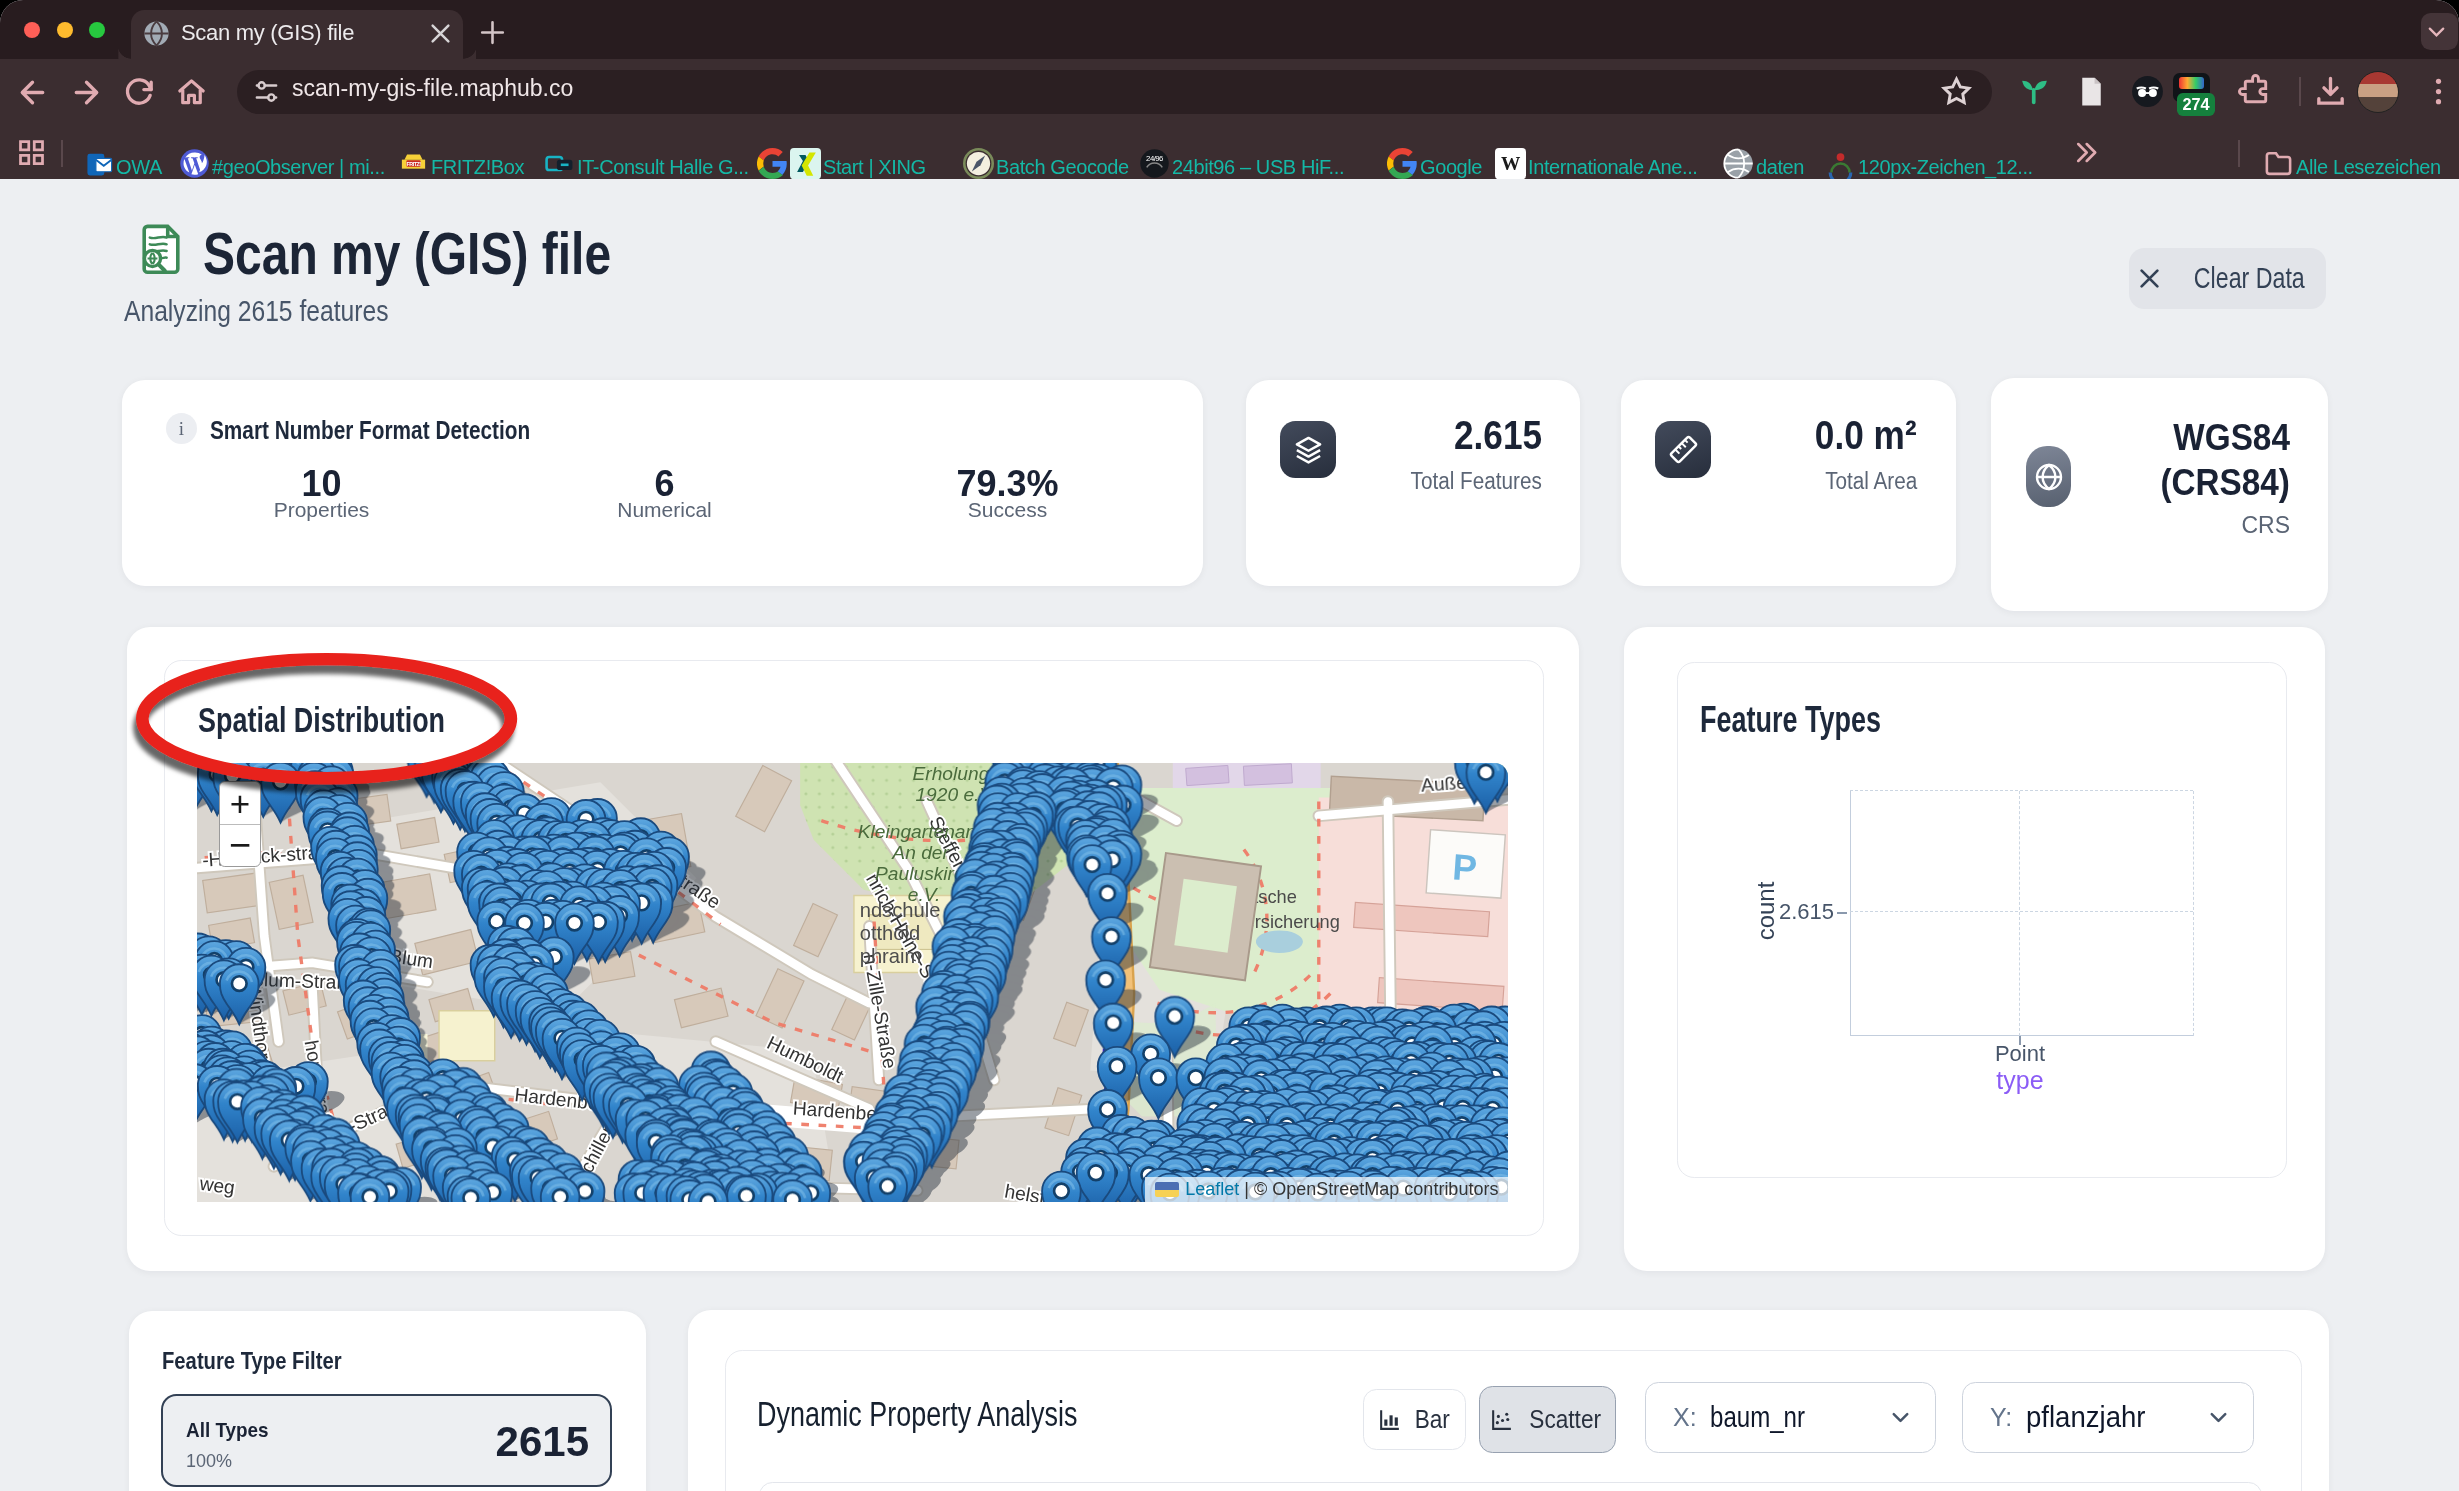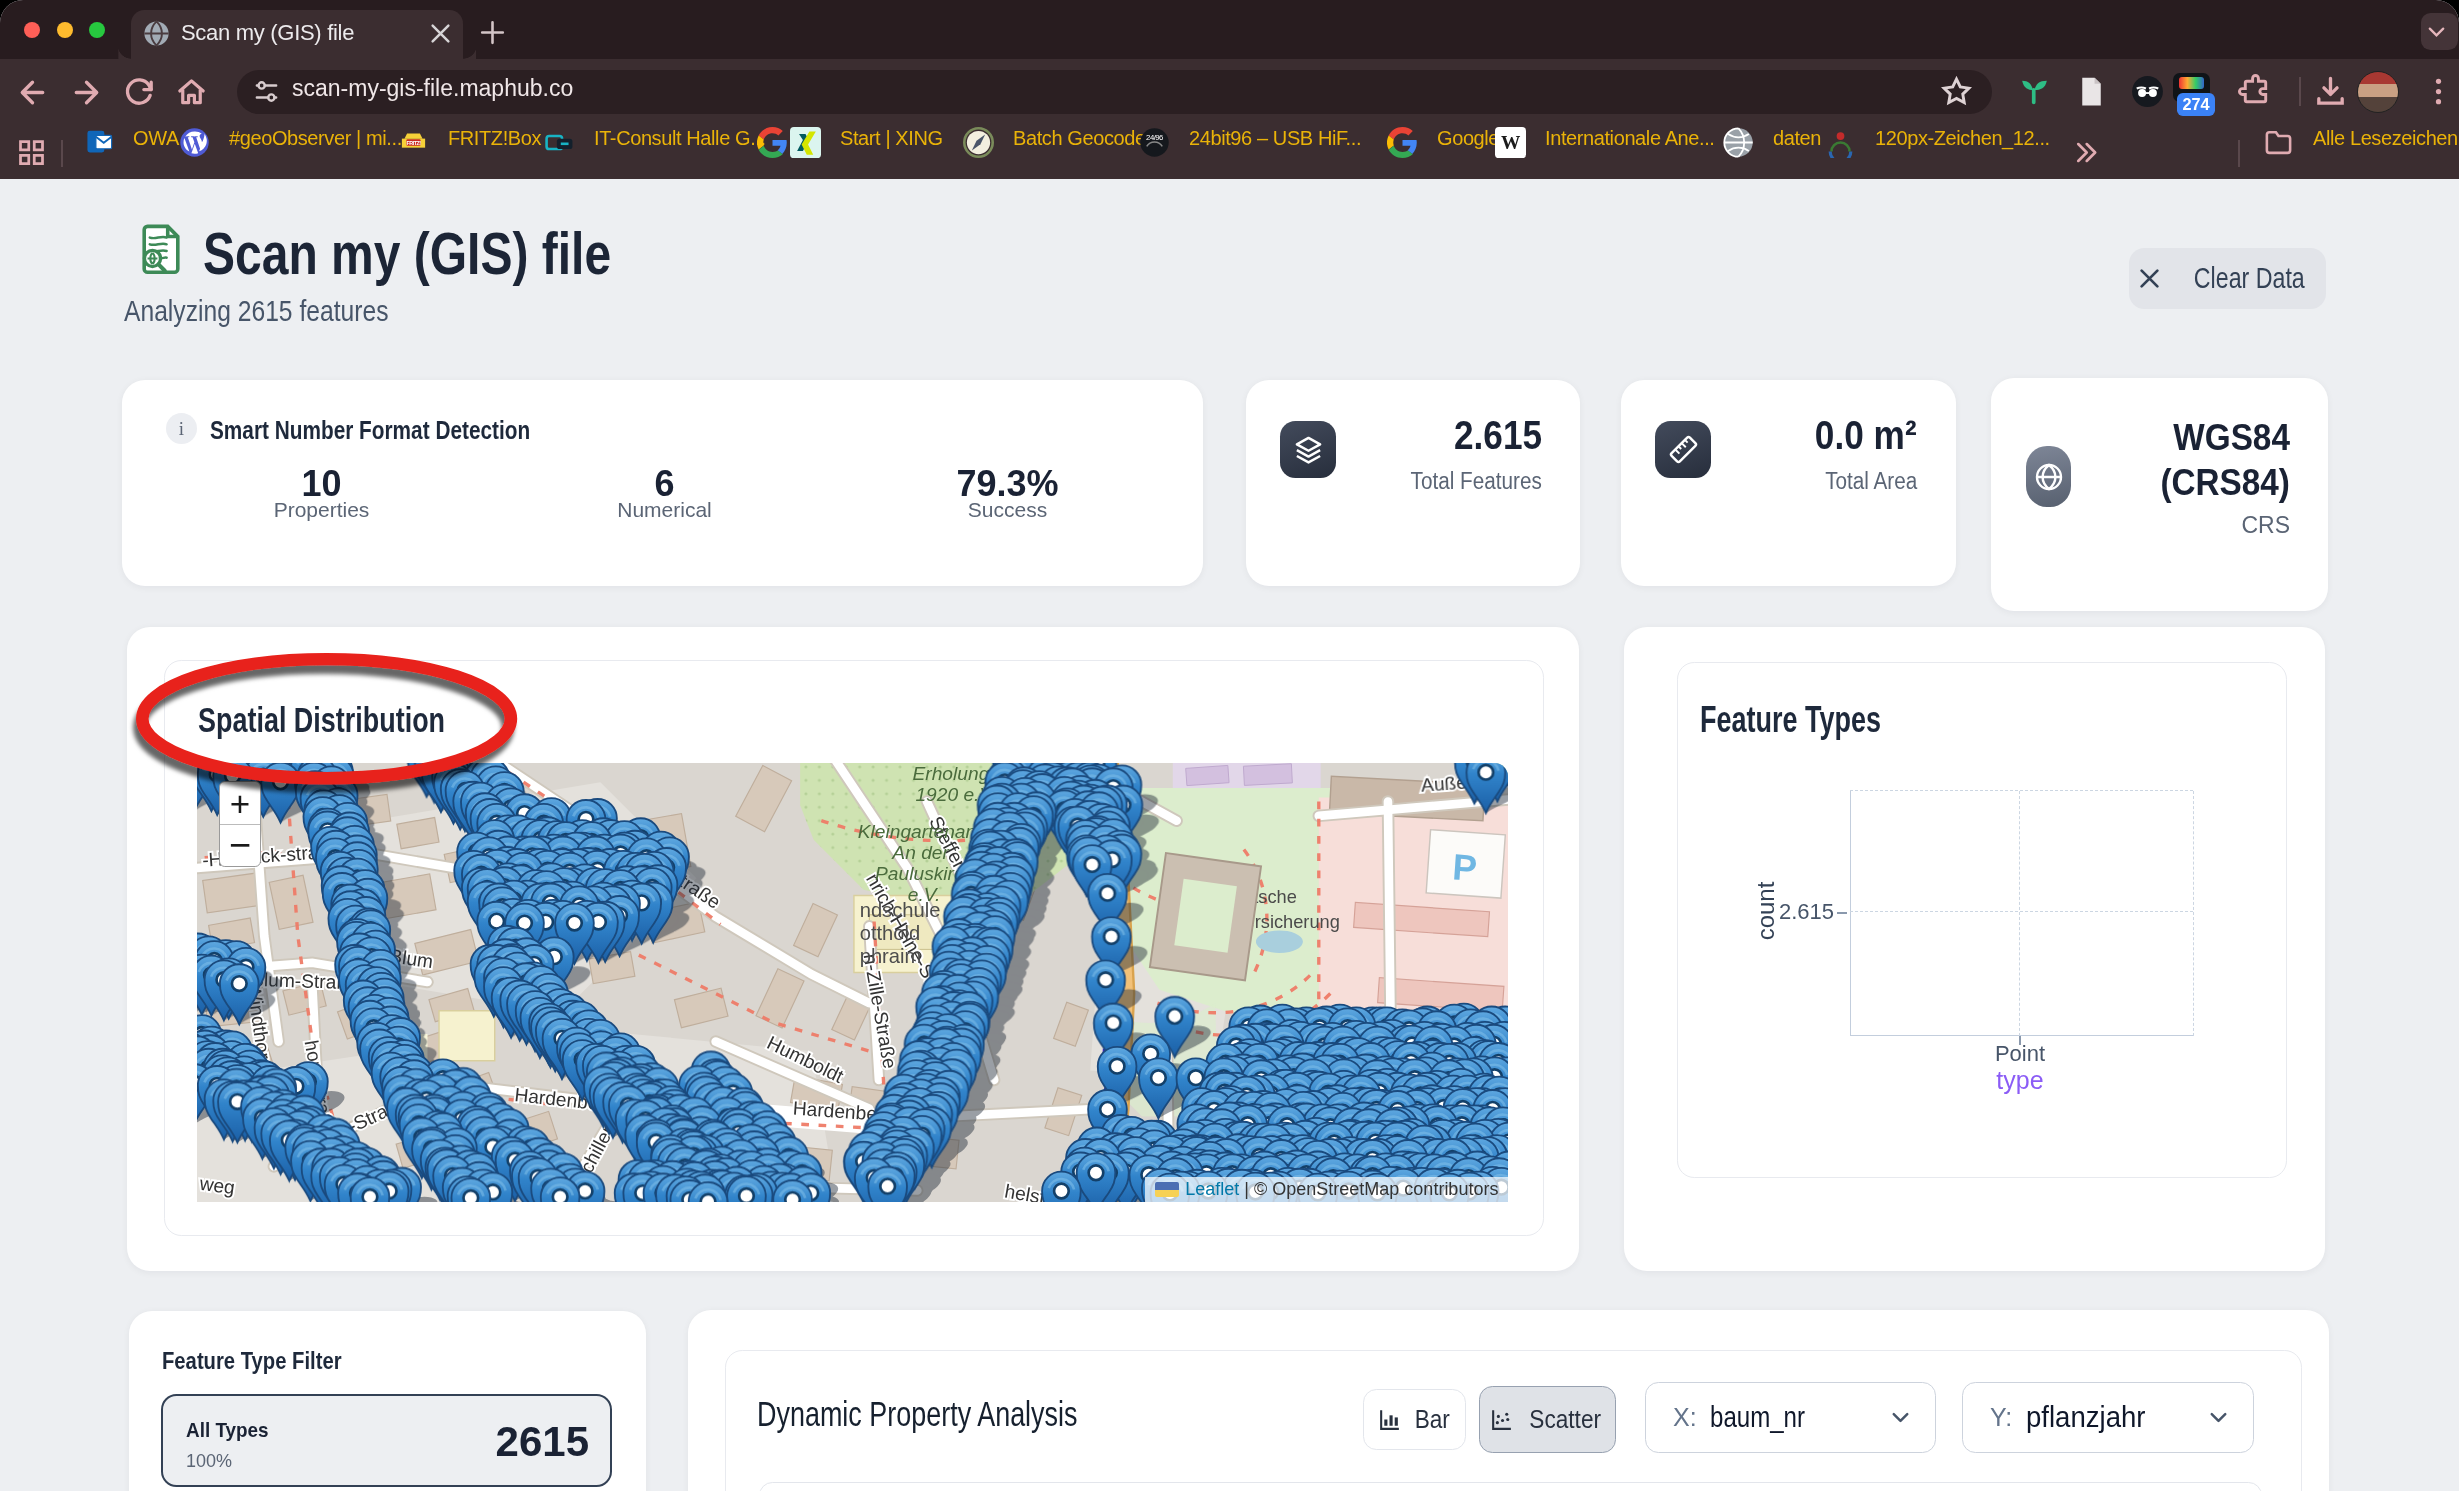--- a/index.html
+++ b/index.html
@@ -14,21 +14,21 @@
 .tab:before,.tab:after{content:"";position:absolute;bottom:0;width:13.4px;height:13.4px;background:radial-gradient(circle at 0 0, transparent 13.4px, #3b2d30 14px)}
 .tab:before{left:-13.4px;transform:scaleX(-1)}
 .tab:after{right:-13.4px}
 .toolbar{left:0;top:59px;width:2459px;height:68px;background:#3b2d30}
 .bookbar{left:0;top:127px;width:2459px;height:52px;background:#3b2d30}
 .pill{left:237px;top:10.6px;width:1755px;height:44px;background:#2b1f22;border-radius:22px}
 .content{left:0;top:179px;width:2459px;height:1313px;background:#edeff2}
 .card{position:absolute;background:#fff;border-radius:23px;box-shadow:0 1.9px 7.7px rgba(15,23,42,.05)}
 .inner{position:absolute;background:#fff;border:1.9px solid #e8eaef;border-radius:17.3px}
 .bk>svg{flex-shrink:0}
-.bk{display:flex;align-items:flex-start;gap:19px;position:absolute;top:0;height:52px;color:#eab308;font-size:20px;letter-spacing:-0.4px;white-space:nowrap}
+.bk{display:flex;align-items:flex-end;gap:2px;position:absolute;top:0;height:52px;color:#14b8a6;font-size:20px;letter-spacing:-0.4px;white-space:nowrap}
 .ico{color:#dfaab0}
 .sel{position:absolute;background:#fff;border:1.9px solid #cdd3dd;border-radius:13.4px;display:flex;align-items:center}
 .btn{position:absolute;border-radius:13.4px;display:flex;align-items:center;justify-content:center;font-size:26px;color:#28303e}
 </style>
 </head>
 <body>
 <div class="win">
 
 <div class="abs titlebar">
   <div class="abs dot" style="left:24px;background:#fe5f57"></div>
@@ -89,21 +89,21 @@
       </svg>
   <svg class="abs" style="left:2129px;top:14.4px" width="37" height="37" viewBox="0 0 24 24">
         <circle cx="12" cy="12" r="10" fill="#16191f"></circle>
         <path d="M5 10c2-.8 4-.8 6 0m2 0c2-.8 4-.8 6 0" stroke="#fff" stroke-width="1.4"></path>
         <circle cx="8.5" cy="13" r="2.6" fill="#fff"></circle>
         <circle cx="15.5" cy="13" r="2.6" fill="#fff"></circle>
         <path d="M11 13h2" stroke="#fff" stroke-width="1.2"></path>
       </svg>
   <div class="abs" style="left:2173px;top:14.4px;width:37px;height:29px;border-radius:6.7px;background:#101418"></div>
   <div class="abs" style="left:2179px;top:18px;width:25px;height:11.5px;border-radius:2.9px;background:linear-gradient(90deg,#e33,#fa3,#3c6,#36c)"></div>
-  <div class="abs" style="left:2177px;top:34px;width:38px;height:23px;border-radius:5.8px;background:#3b82f6;color:#fff;font-size:16.3px;font-weight:bold;text-align:center;line-height:23px">274</div>
+  <div class="abs" style="left:2177px;top:34px;width:38px;height:23px;border-radius:5.8px;background:#15803d;color:#fff;font-size:16.3px;font-weight:bold;text-align:center;line-height:23px">274</div>
   <svg class="abs" style="left:2238px;top:15.4px" width="35" height="35" viewBox="0 0 24 24">
         <path d="M10 3a2 2 0 0 1 4 0v2h4a1 1 0 0 1 1 1v4h-2a2 2 0 0 0 0 4h2v4a1 1 0 0 1-1 1H6a1 1 0 0 1-1-1v-4H3a2 2 0 0 1 0-4h2V6a1 1 0 0 1 1-1h4z" fill="none" stroke="#e0abb1" stroke-width="2"></path>
       </svg>
   <div class="abs" style="left:2299px;top:18px;width:1.9px;height:29px;background:#5a484c"></div>
   <svg class="abs" style="left:2313px;top:15.4px" width="35" height="35" viewBox="0 0 24 24">
         <path d="M12 3v11m0 0l-4.5-4.5M12 14l4.5-4.5" stroke="#e0abb1" stroke-width="2.3" fill="none" stroke-linecap="round" stroke-linejoin="round"></path>
         <path d="M4 17v3h16v-3" stroke="#e0abb1" stroke-width="2.3" fill="none" stroke-linecap="round"></path>
       </svg>
   <div class="abs" style="left:2357px;top:11.5px;width:42px;height:42px;border-radius:50%;background:linear-gradient(#a83832 0 30%,#c9a083 30% 62%,#54423a 62%);border:1px solid #222"></div>
   <svg class="abs" style="left:2421px;top:15.4px" width="35" height="35" viewBox="0 0 24 24">

